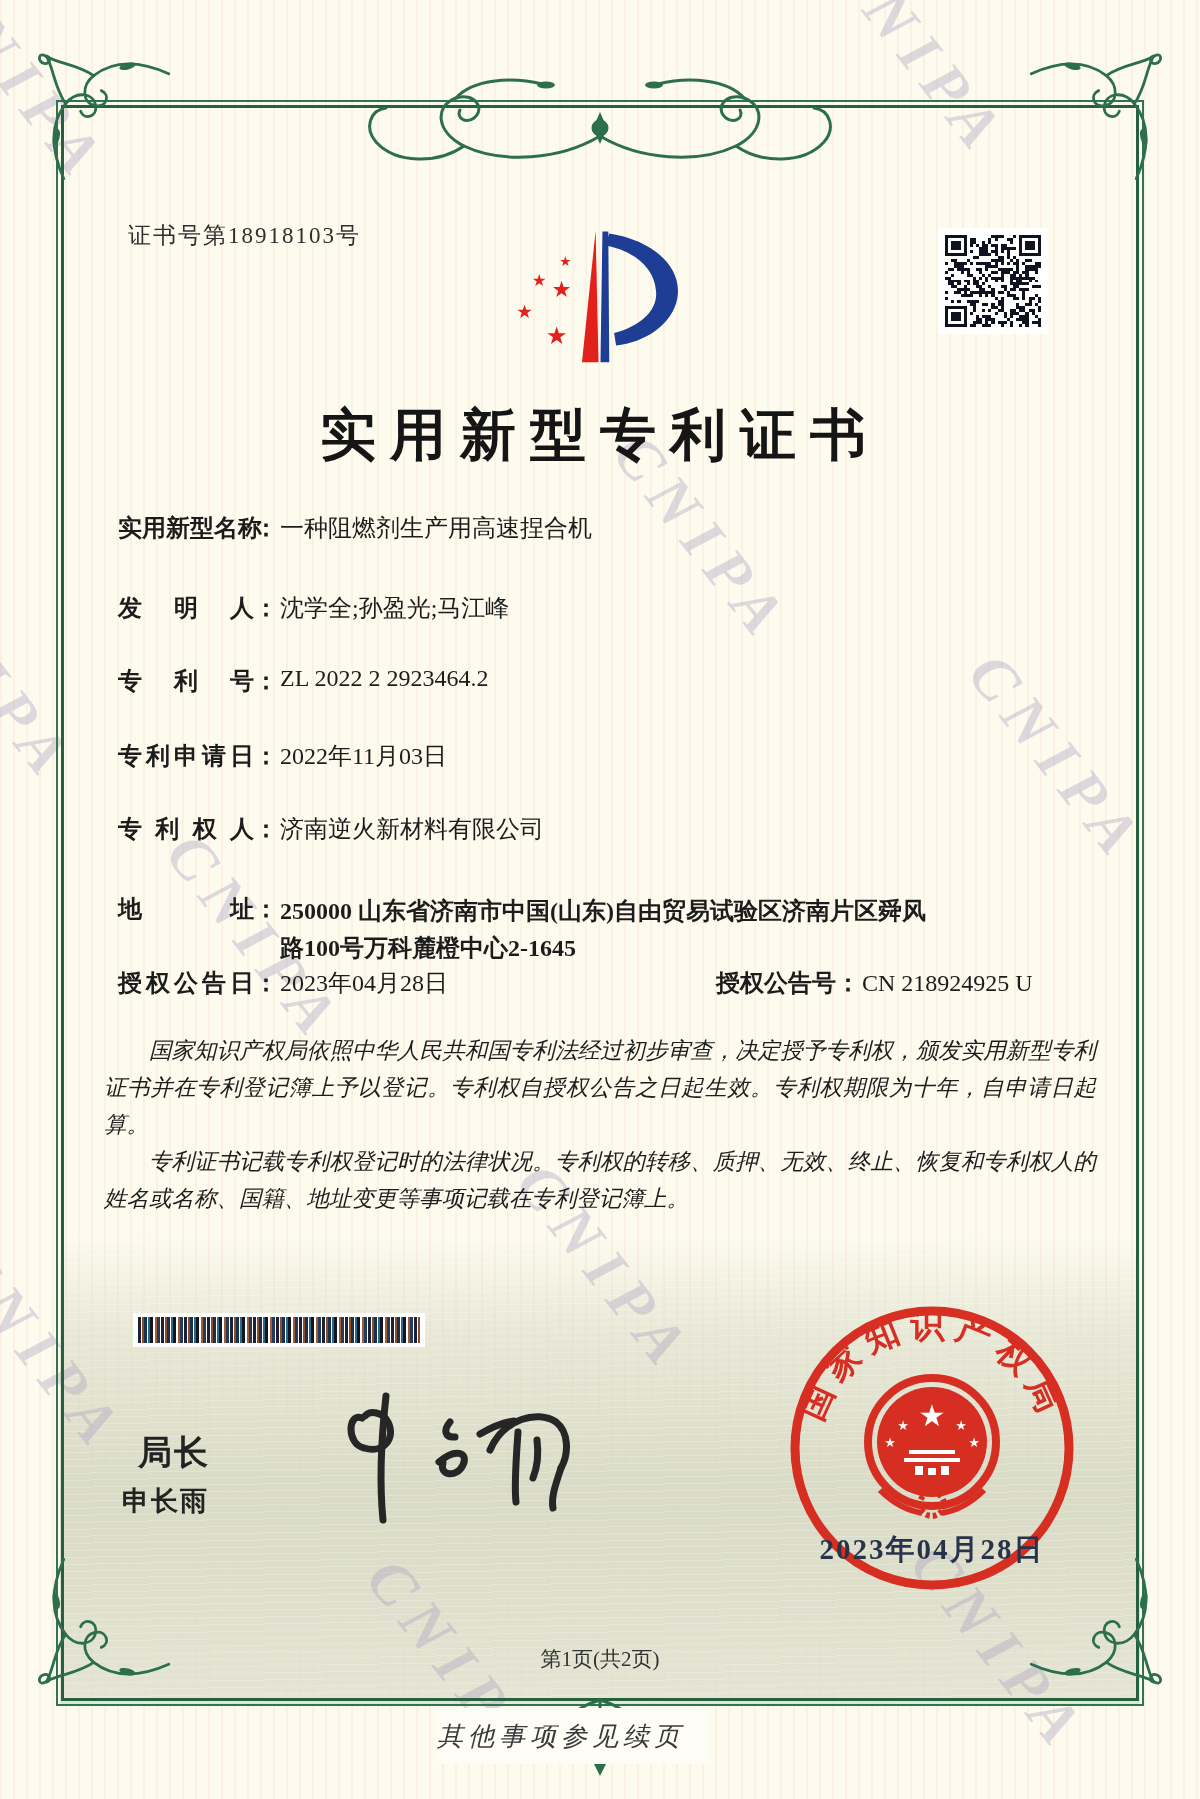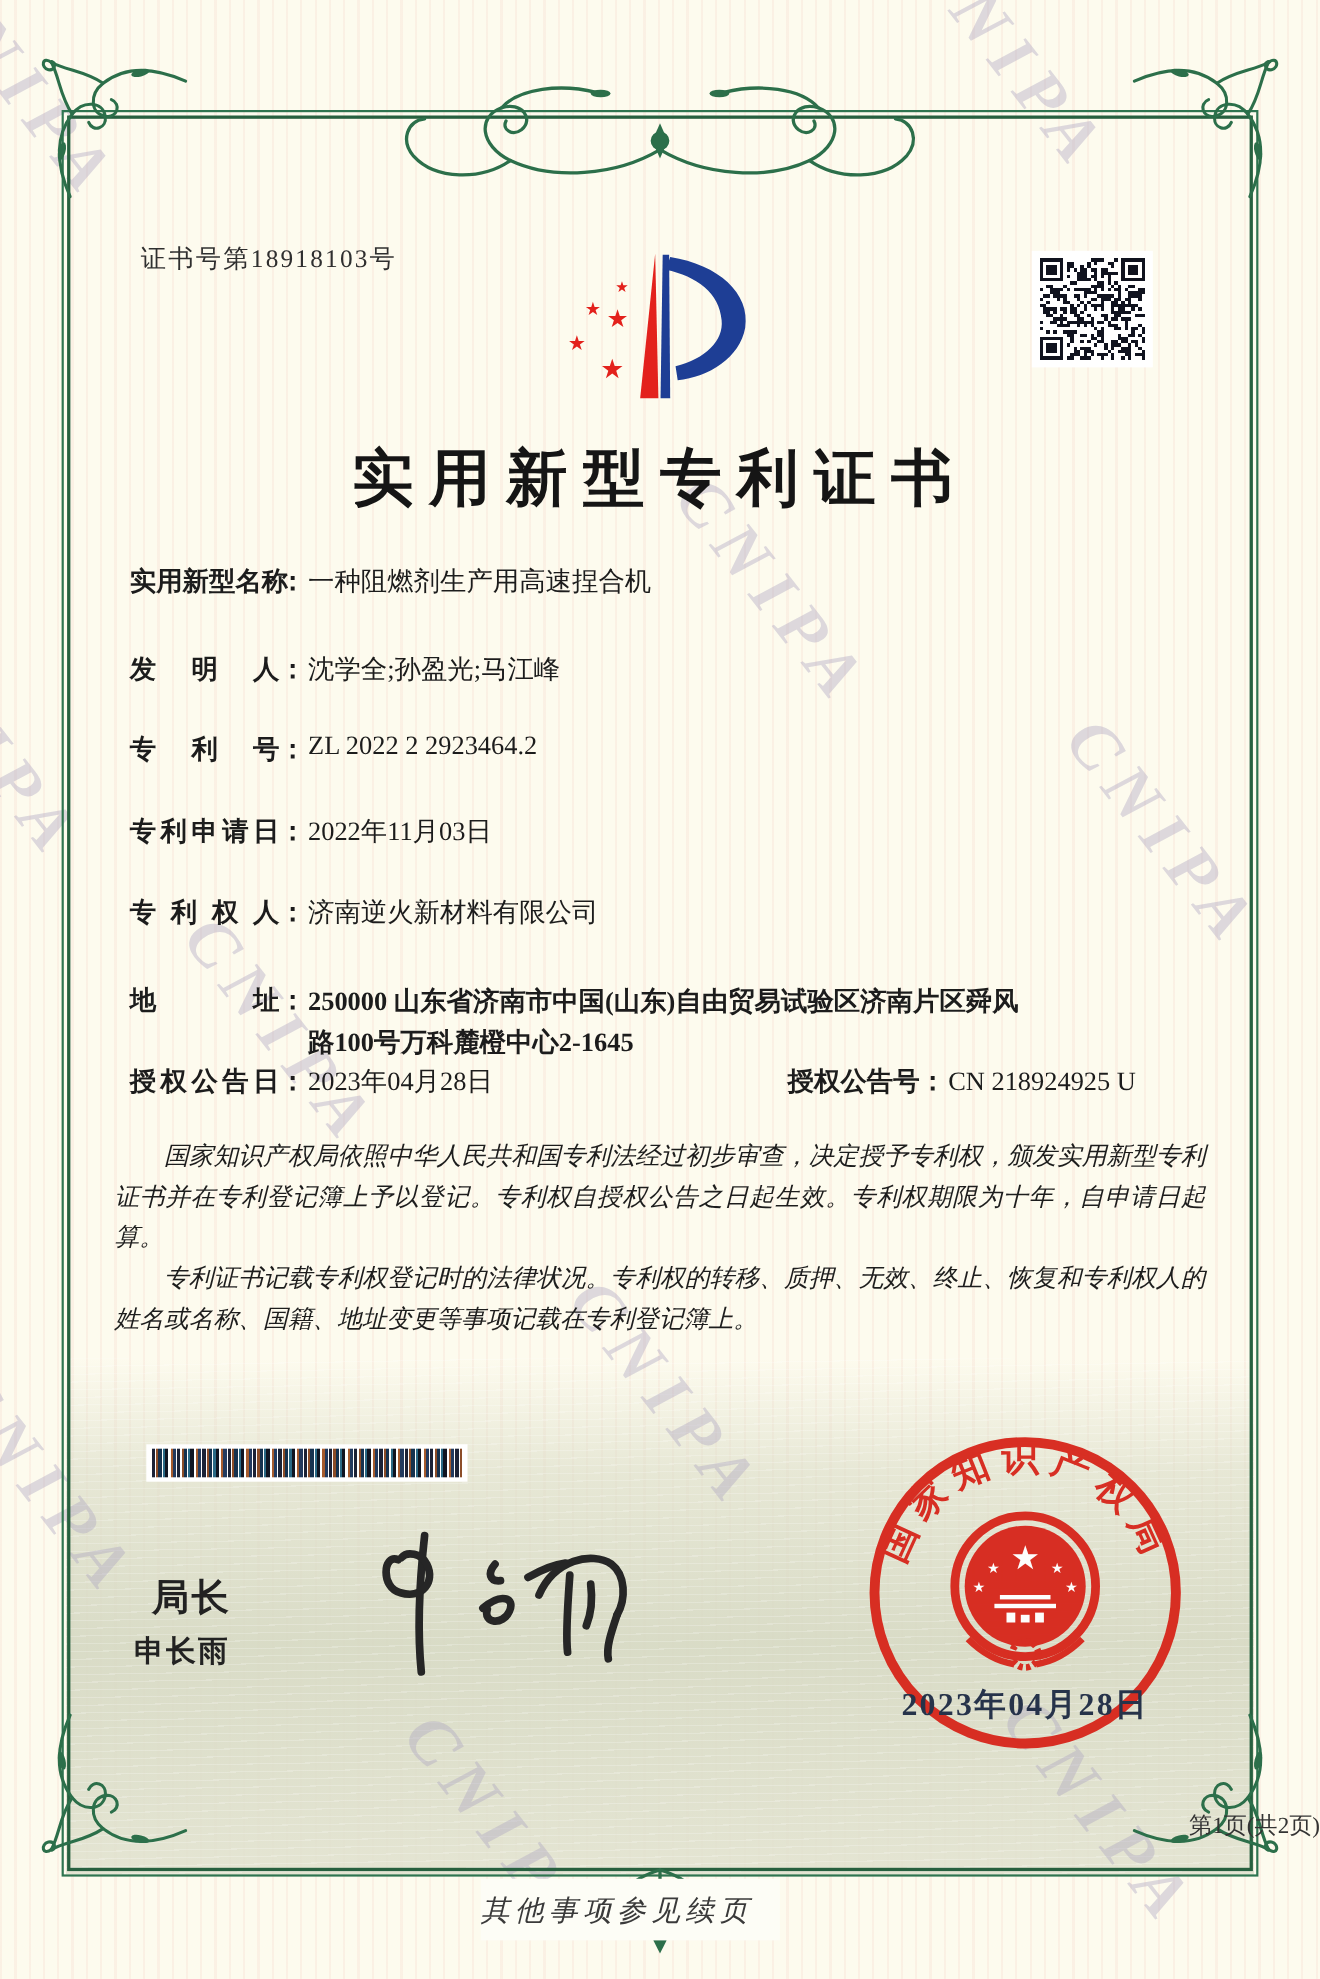--- a/index.html
+++ b/index.html
@@ -53,21 +53,21 @@
   .barcode .bars{position:absolute;left:5px;right:5px;top:4px;height:26px;
     background:repeating-linear-gradient(90deg,#1b2236 0 3px,#fff 3px 4px,#8c4d28 4px 6px,#16324e 6px 9px,#fff 9px 10px,#2a6a86 10px 12px,#101522 12px 15px,#fff 15px 17px,#a65c2e 17px 19px,#223a5e 19px 22px,#fff 22px 23px);}
   
   .signoff-title{left:138px;top:1430px;font-size:34px;font-weight:bold;z-index:4;
         font-family:"Liberation Sans","DejaVu Sans",sans-serif;color:#222;letter-spacing:2px;}
   .signoff-name{left:122px;top:1483px;font-size:27px;font-weight:bold;z-index:4;
         font-family:"Liberation Sans","DejaVu Sans",sans-serif;color:#222;letter-spacing:2px;}
   .signature{left:322px;top:1388px;width:260px;height:140px;z-index:5;}
   .seal{left:782px;top:1298px;width:300px;height:300px;z-index:5;opacity:.95;}
   
-  .page-no{left:0;right:0;top:1645px;text-align:right;font-size:21px;z-index:4;color:#333;}
+  .page-no{left:0;right:0;top:1645px;text-align:center;font-size:21px;z-index:4;color:#333;}
   .note-band{left:437px;top:1708px;width:272px;height:56px;background:#fdfdf6;z-index:4;
              display:flex;align-items:center;justify-content:flex-start;}
   .note-band span{font-size:26px;font-style:italic;letter-spacing:5px;color:#3a3a3a;}
 </style>
 </head>
 <body>
 
 <div class="stripes"></div>
 <div class="band"></div>
 

